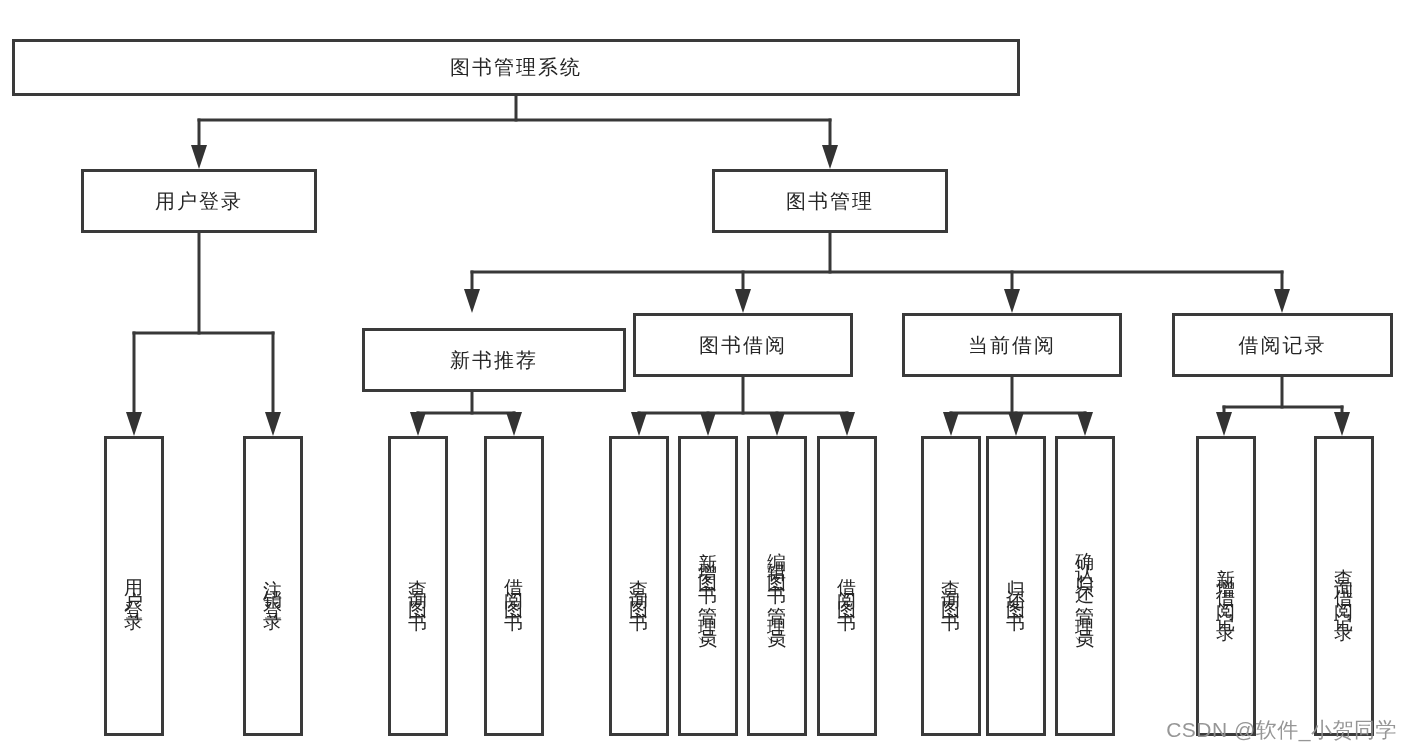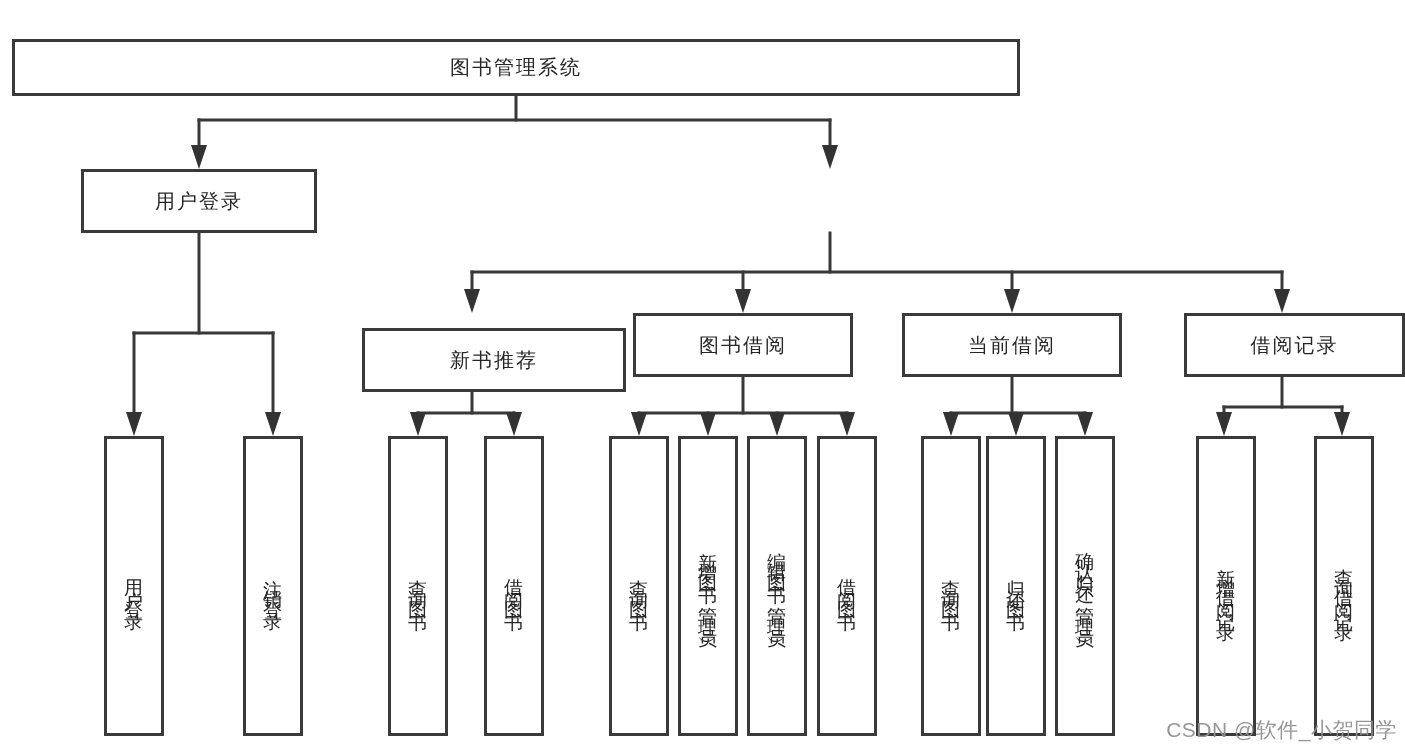--- a/index.html
+++ b/index.html
@@ -43,21 +43,21 @@
     line-height: 1;
     white-space: nowrap;
   }
   
   #n-root  { left:12px;   top:14px;  width:1008px; height:57px;margin-top:25px; }
   #n-l2-0  { left:81px;   top:169px; width:236px;  height:64px; }
   #n-l2-1  { left:712px;  top:169px; width:236px;  height:64px; }
   #n-l3-0  { left:362px;  top:328px; width:264px;  height:64px; }
   #n-l3-1  { left:633px;  top:313px; width:220px;  height:64px; }
   #n-l3-2  { left:902px;  top:313px; width:220px;  height:64px; }
-  #n-l3-3  { left:1172px; top:313px; width:221px;  height:64px;margin-left:12px; }
+  #n-l3-3  { left:1172px; top:313px; width:221px;  height:64px; }
   .leaf    { top:436px; width:60px; height:300px; }
   #n-l4-0  { left:104px; }
   #n-l4-1  { left:243px; }
   #n-l4-2  { left:388px; }
   #n-l4-3  { left:484px; }
   #n-l4-4  { left:609px; }
   #n-l4-5  { left:678px; }
   #n-l4-6  { left:747px; }
   #n-l4-7  { left:817px; }
   #n-l4-8  { left:921px; }
@@ -154,20 +154,21 @@
       <path d="M1224 407 V416"></path>
       <polygon points="1216,412 1232,412 1224,436"></polygon>
       <path d="M1342 407 V416"></path>
       <polygon points="1334,412 1350,412 1342,436"></polygon>
     </g>
   </svg>
 
   <div class="node h" id="n-root">图书管理系统</div>
 
   <div class="node h" id="n-l2-0">用户登录</div>
+  <div class="node h" id="n-l2-1">图书管理</div>
 
   <div class="node h" id="n-l3-0">新书推荐</div>
   <div class="node h" id="n-l3-1">图书借阅</div>
   <div class="node h" id="n-l3-2">当前借阅</div>
   <div class="node h" id="n-l3-3">借阅记录</div>
 
   <div class="node v leaf" id="n-l4-0">
       <span class="vtext">用户登录</span>
     </div>
   <div class="node v leaf" id="n-l4-1">

